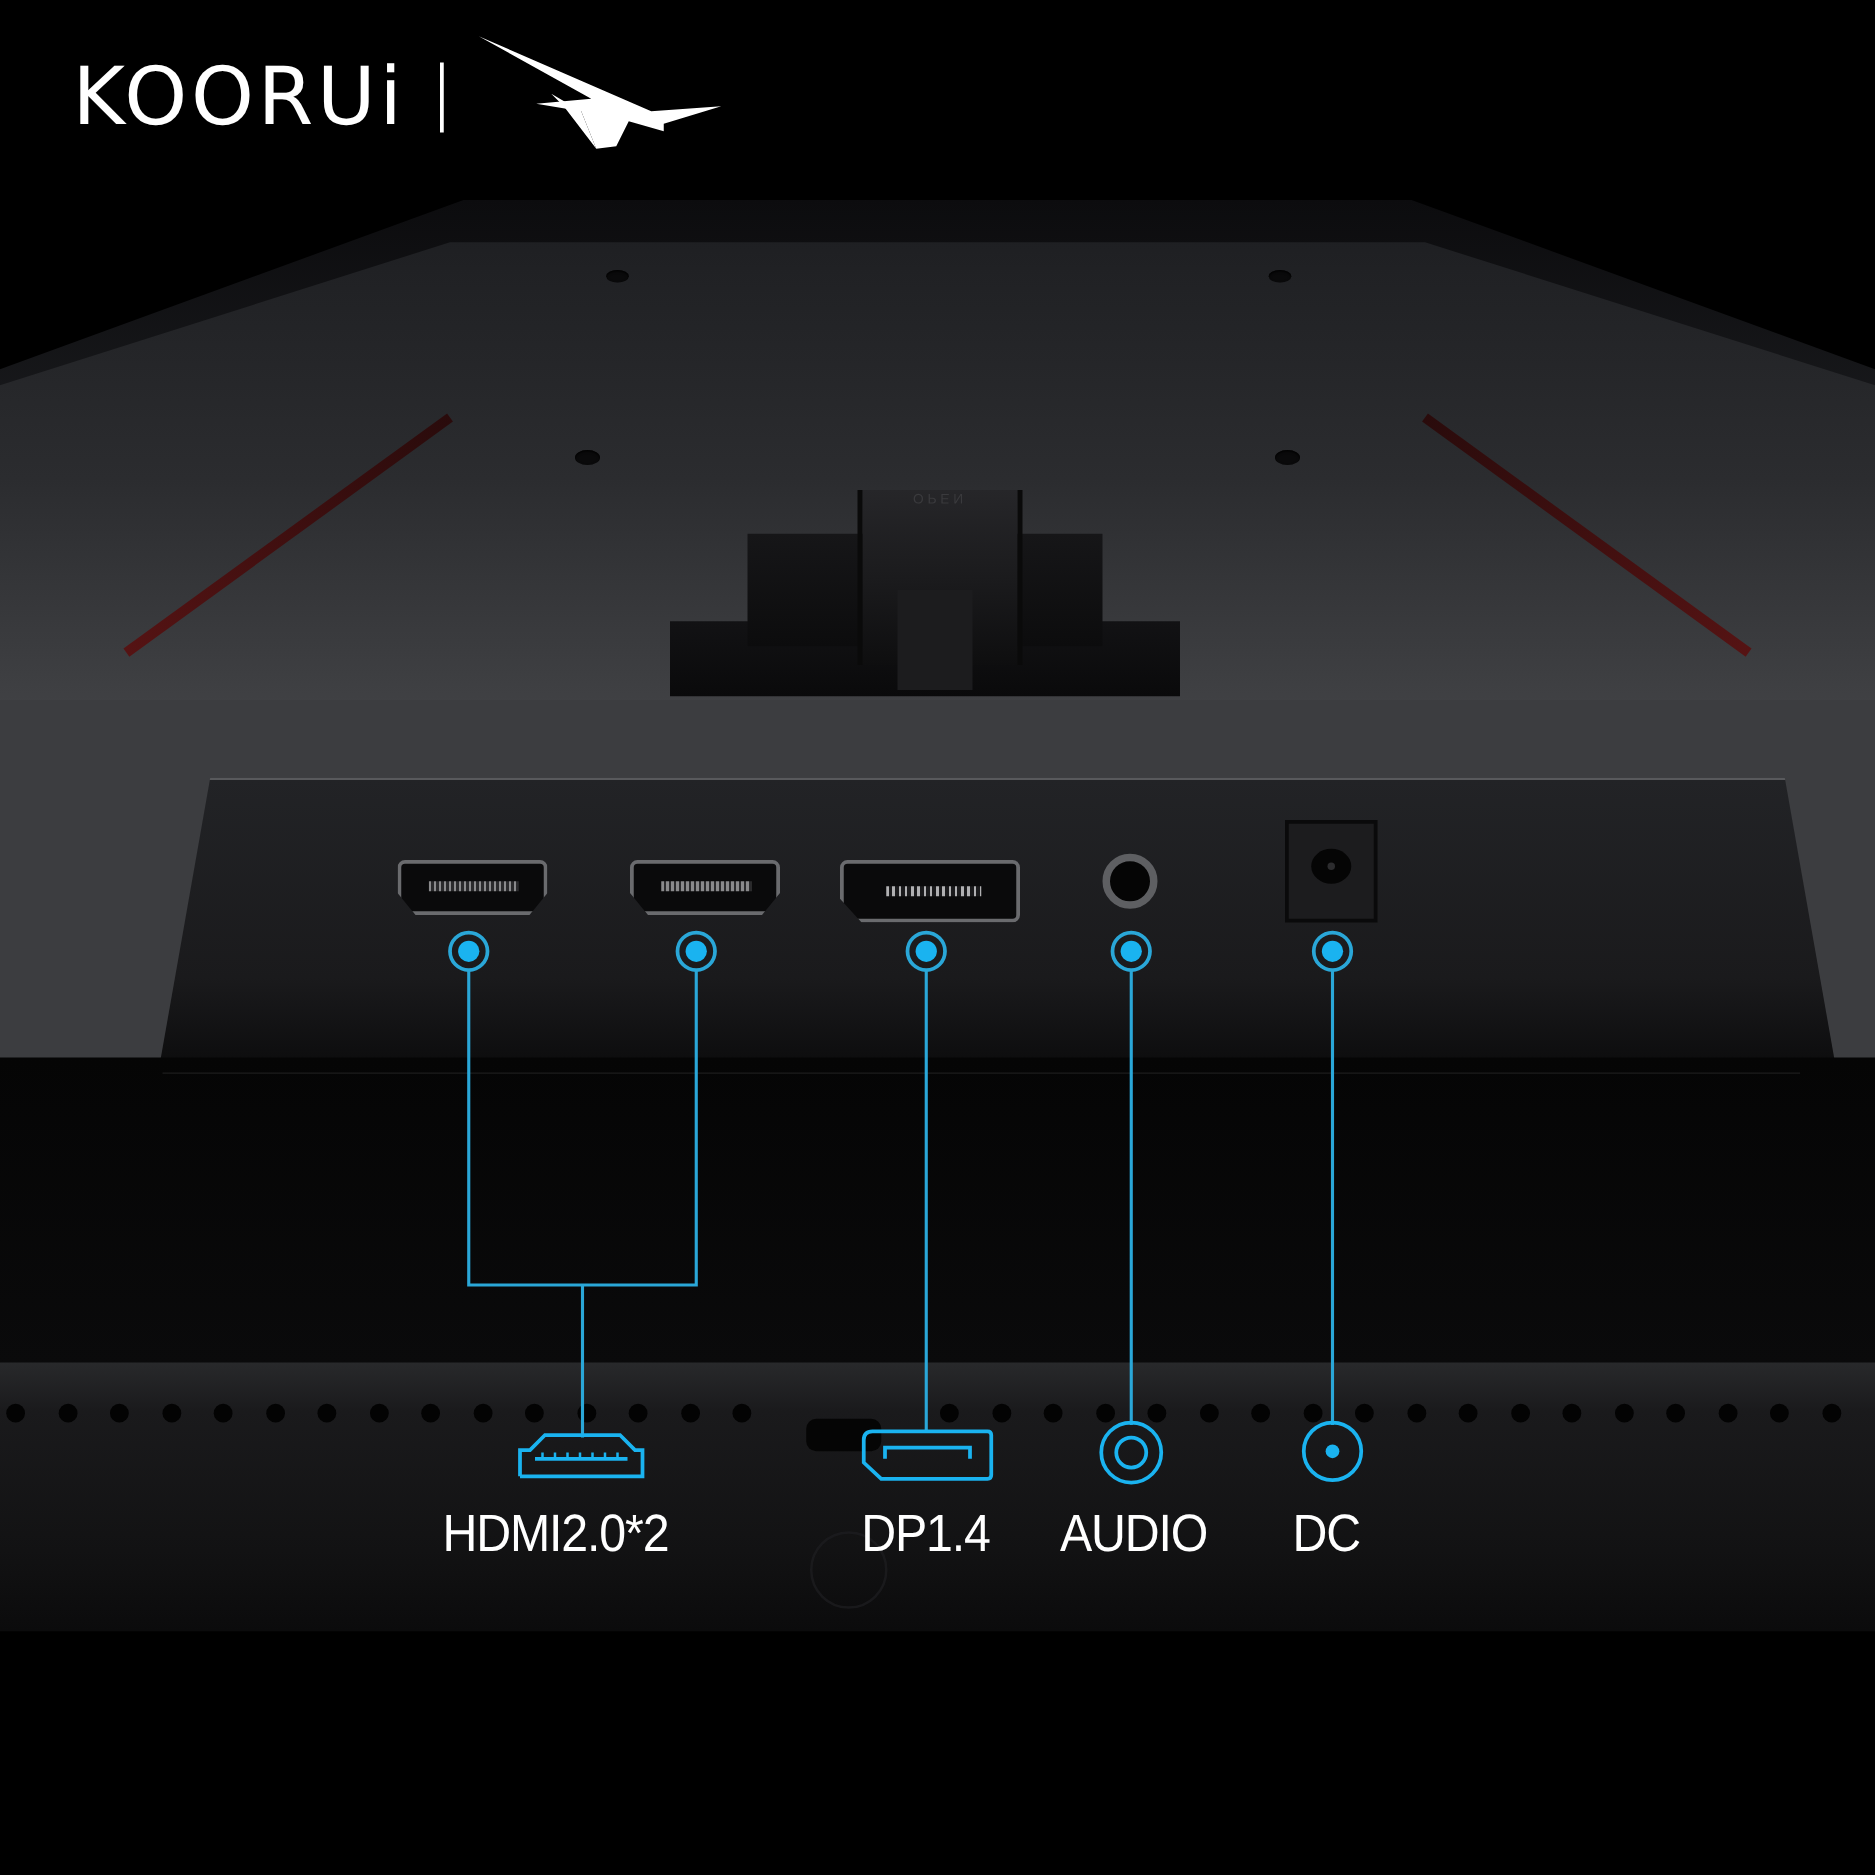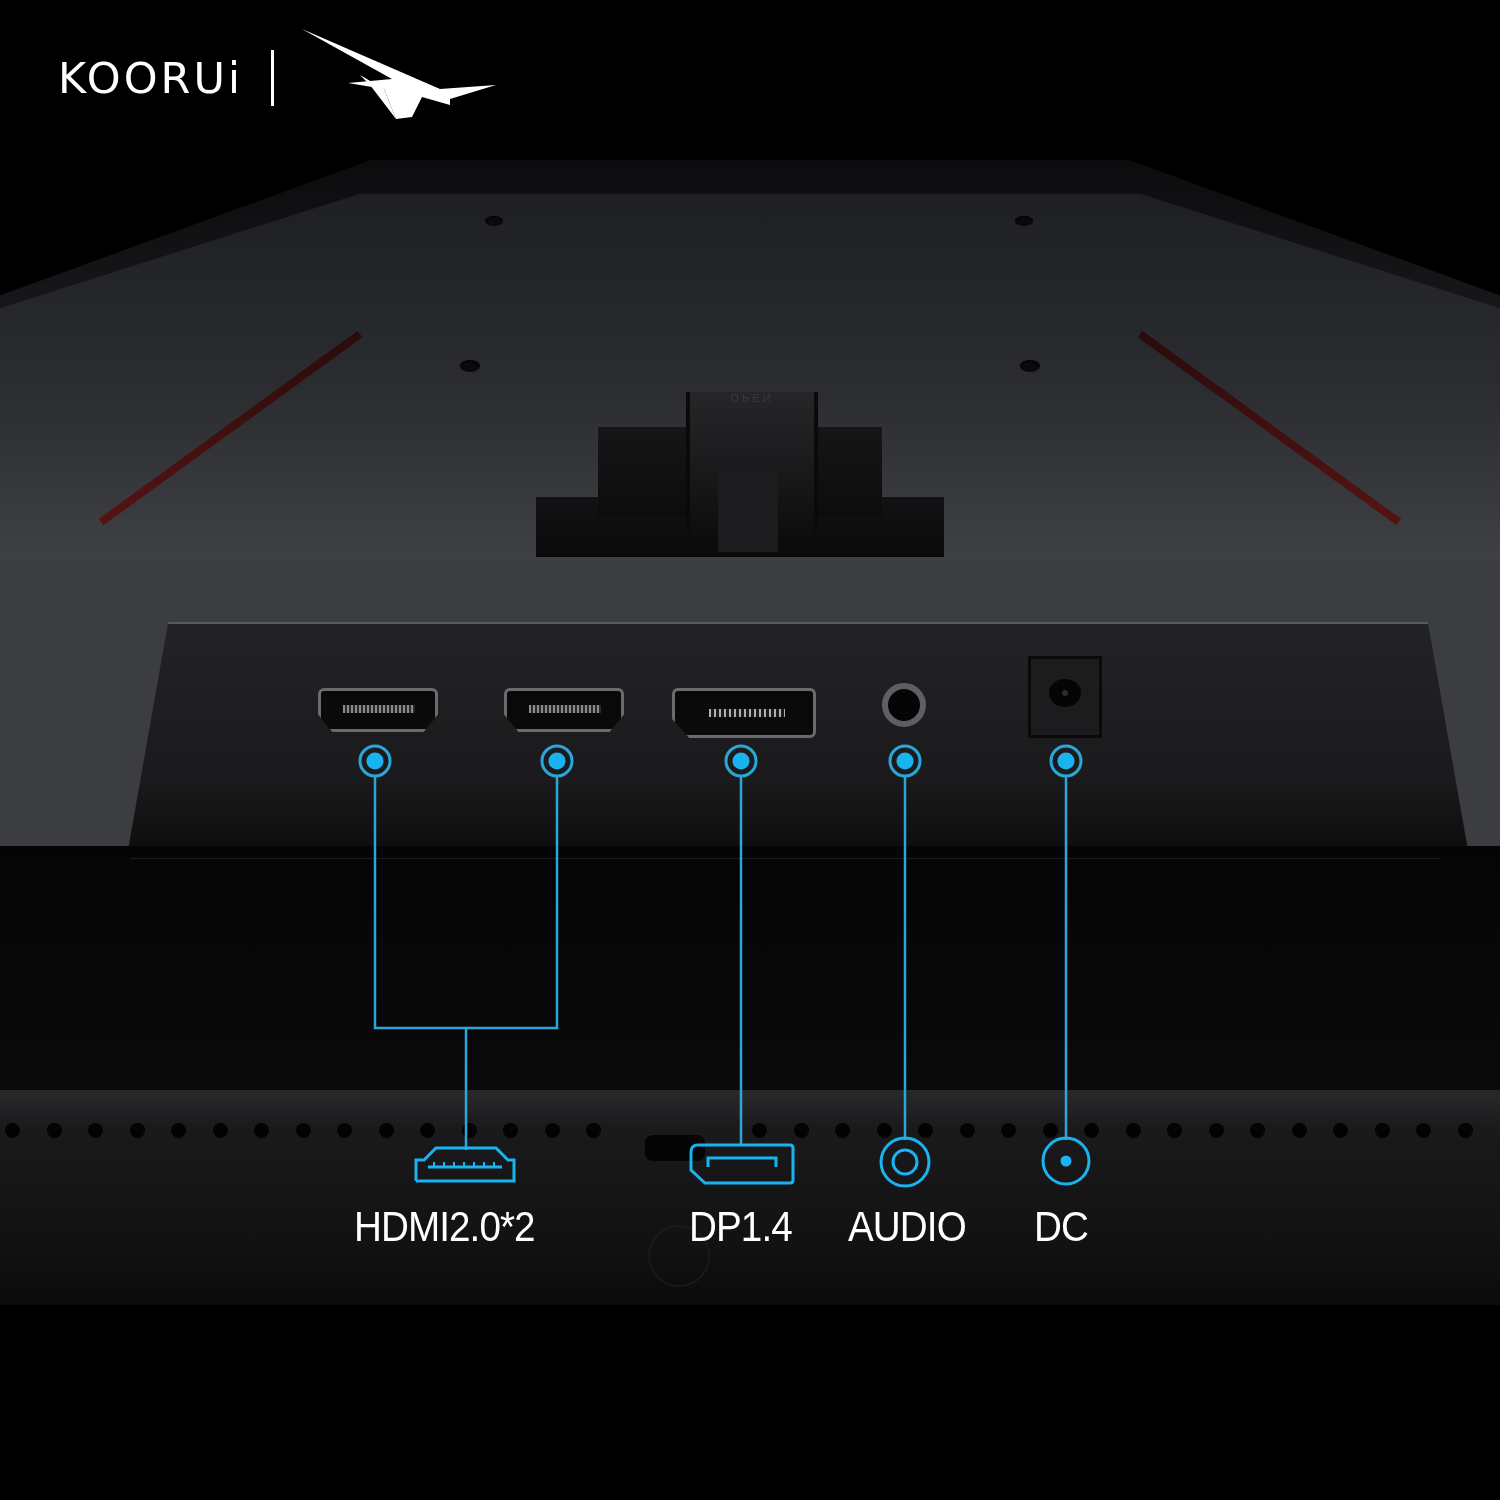--- a/index.html
+++ b/index.html
@@ -10,21 +10,21 @@
       position: relative;
     }
     .stage { position: absolute; inset: 0; }
 
     
     .brand {
       position: absolute; left: 58px; top: 28px; height: 100px;
       display: flex; align-items: center;
     }
     .brand-word {
-      color: #ffffff; font-size: 43px; font-weight: 400;
+      color: #ffffff; font-size: 64px; font-weight: 400;
       letter-spacing: 3px; line-height: 1;
       font-family: "DejaVu Sans", sans-serif;
       text-align: center;
     }
     .brand-divider {
       width: 3px; height: 56px; background: #ffffff; margin: 0 26px 0 28px;
     }
     .brand-bird { width: 200px; height: 96px; margin-top: -6px; }
 
     

